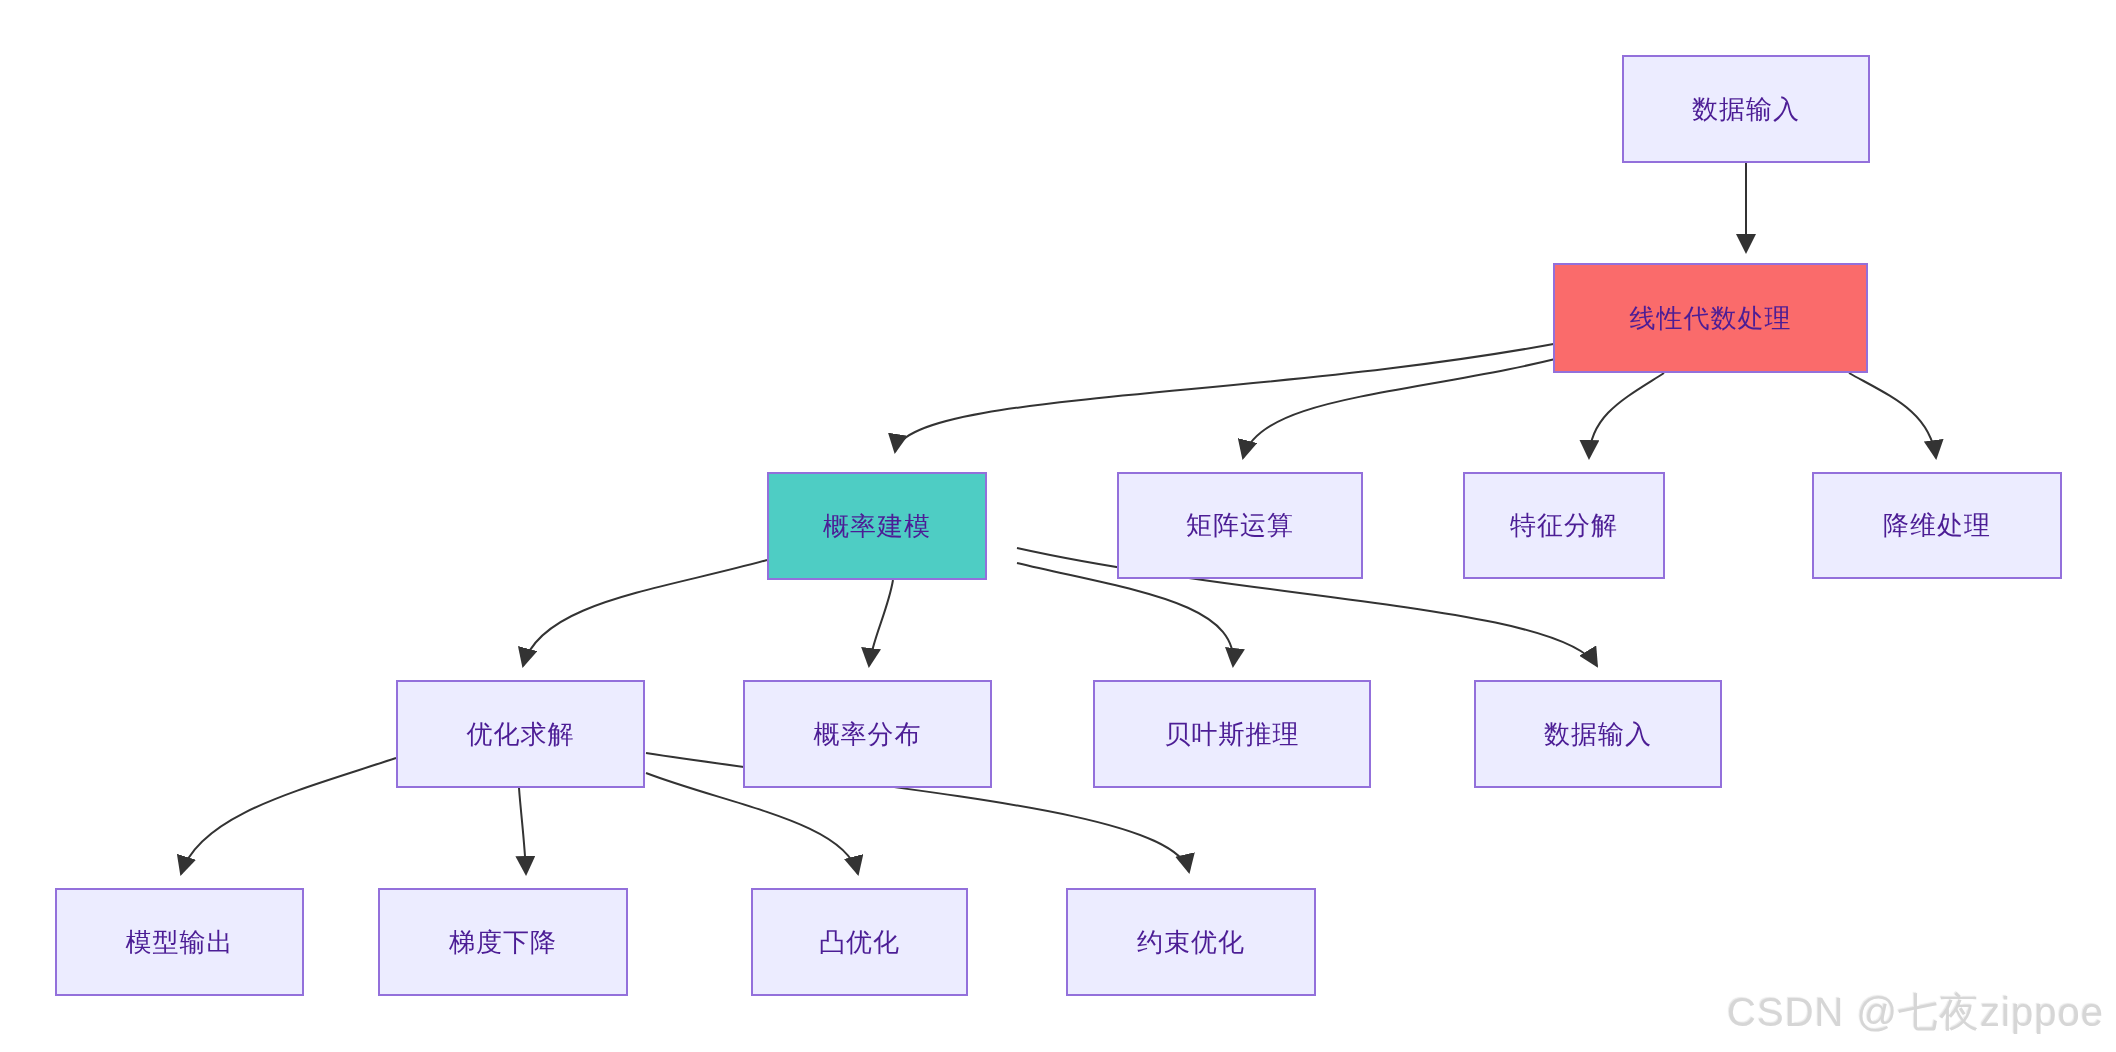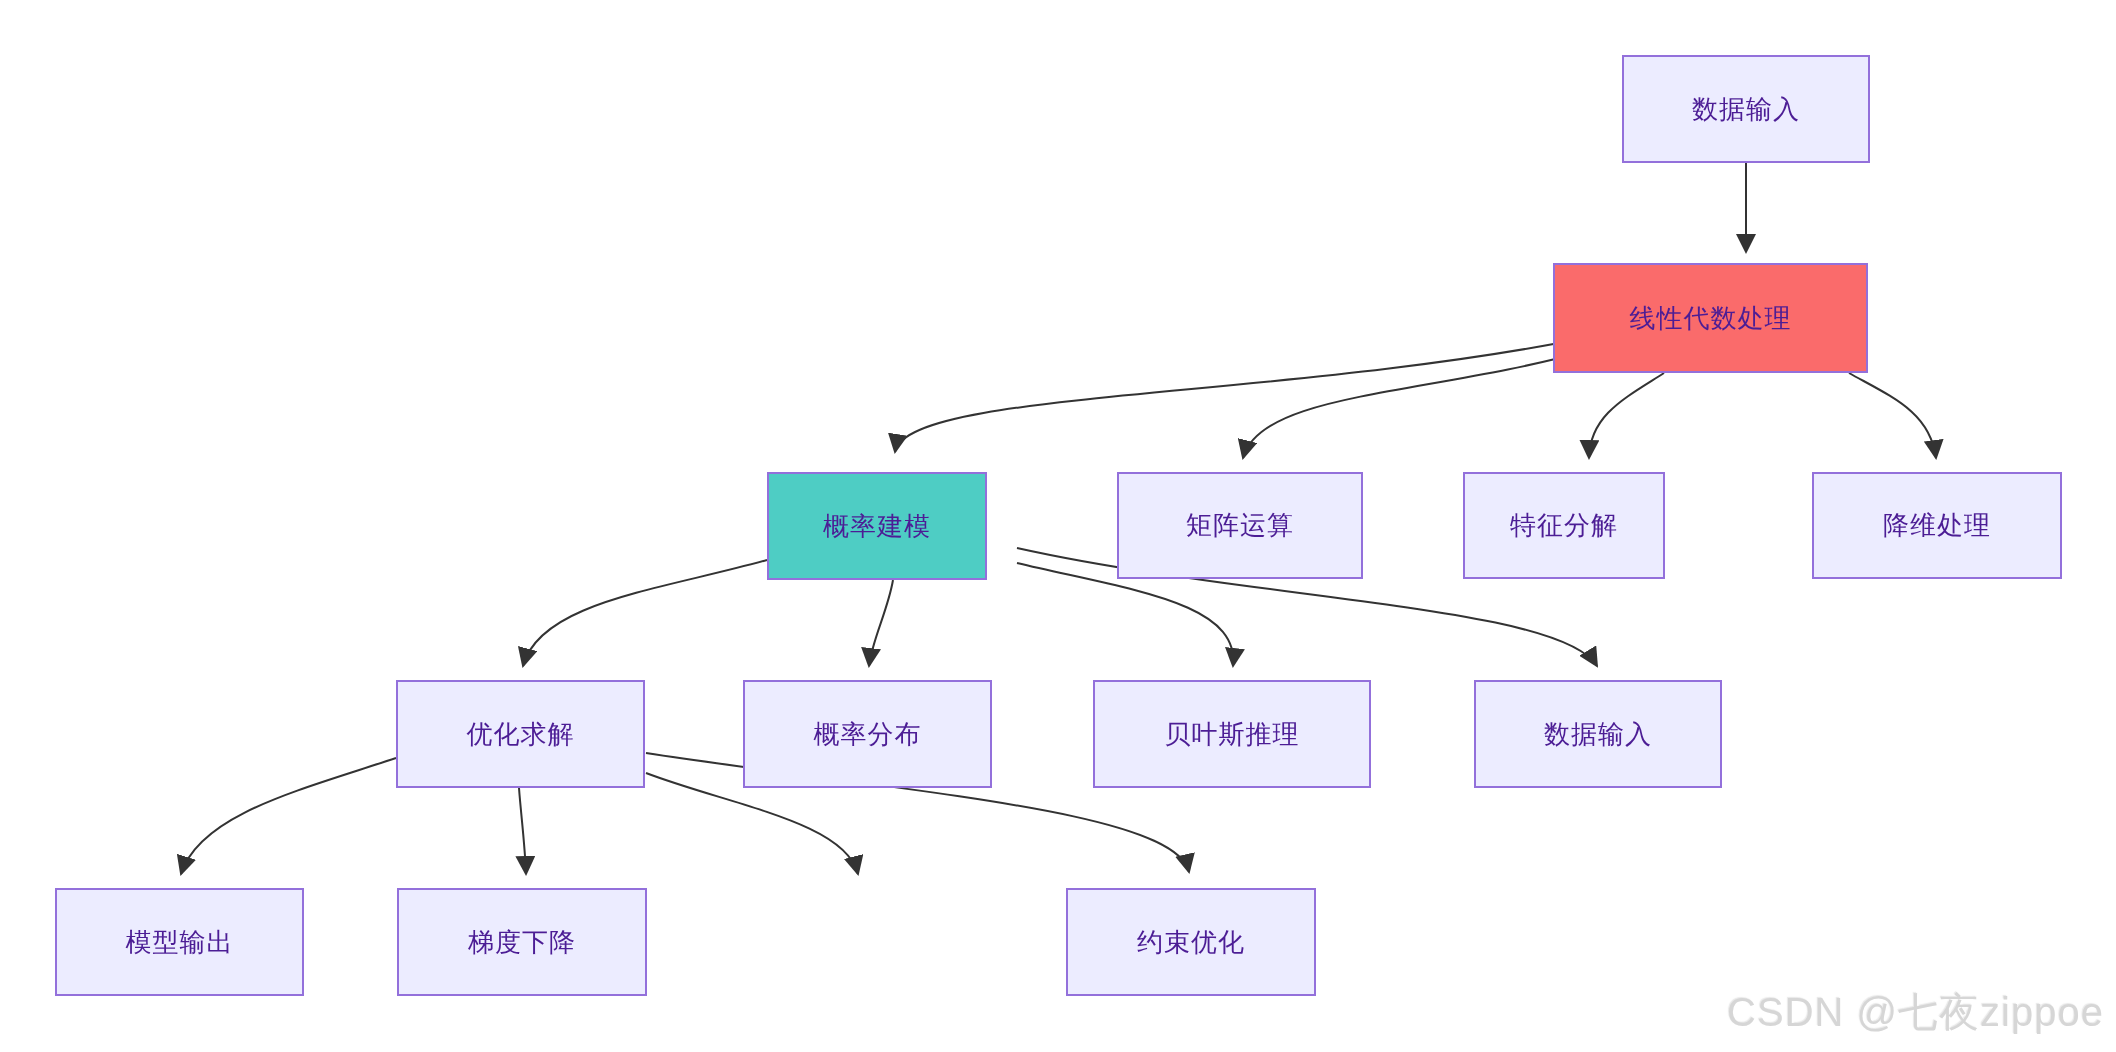--- a/index.html
+++ b/index.html
@@ -120,24 +120,27 @@
   </div>
 
   <div class="node" style="left:1474px; top:680px; width:248px; height:108px;">
     <span>数据输入</span>
   </div>
 
   <div class="node" style="left:55px; top:888px; width:249px; height:108px;">
     <span>模型输出</span>
   </div>
 
-  <div class="node" style="left:397px; top:888px; width:250px; height:108px;">
+  <div class="node" style="left:378px; top:888px; width:250px; height:108px;">
     <span>梯度下降</span>
   </div>
 
+  <div class="node" style="left:751px; top:888px; width:217px; height:108px;">
+    <span>凸优化</span>
+  </div>
 
   <div class="node" style="left:1066px; top:888px; width:250px; height:108px;">
     <span>约束优化</span>
   </div>
 
   <div class="watermark">CSDN @七夜zippoe</div>
 
 </div>
 
 </body></html>

